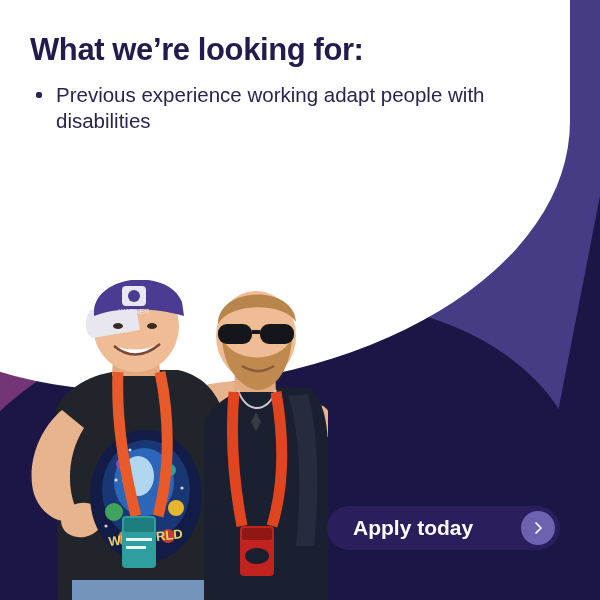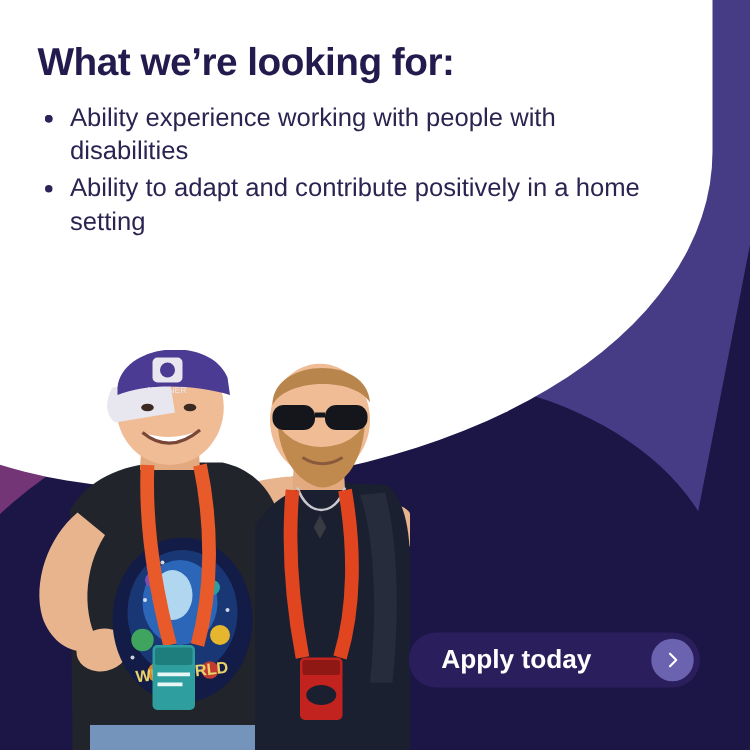--- a/index.html
+++ b/index.html
@@ -158,25 +158,21 @@
   <div class="white-card"></div>
 
   <div class="content">
     <h1 class="headline">What we’re looking for:</h1>
     <ul class="bullets">
       <li>
         <span class="dot"></span>
       </li>
       <li>
         <span class="dot"></span>
-        <span>Ability experience working with people with disabilities</span>
-      </li>
-      <li>
-        <span class="dot"></span>
-        <span>Ability to adapt and contribute positively in a home setting</span>
+        <span>Previous experience working adapt people with disabilities</span>
       </li>
     </ul>
   </div>
 
   <div class="photo">
     <svg width="310" height="320" viewBox="0 0 310 320">
       <defs>
         <clipPath id="photoclip">
             <rect x="0" y="0" width="310" height="320"></rect>
           </clipPath>

